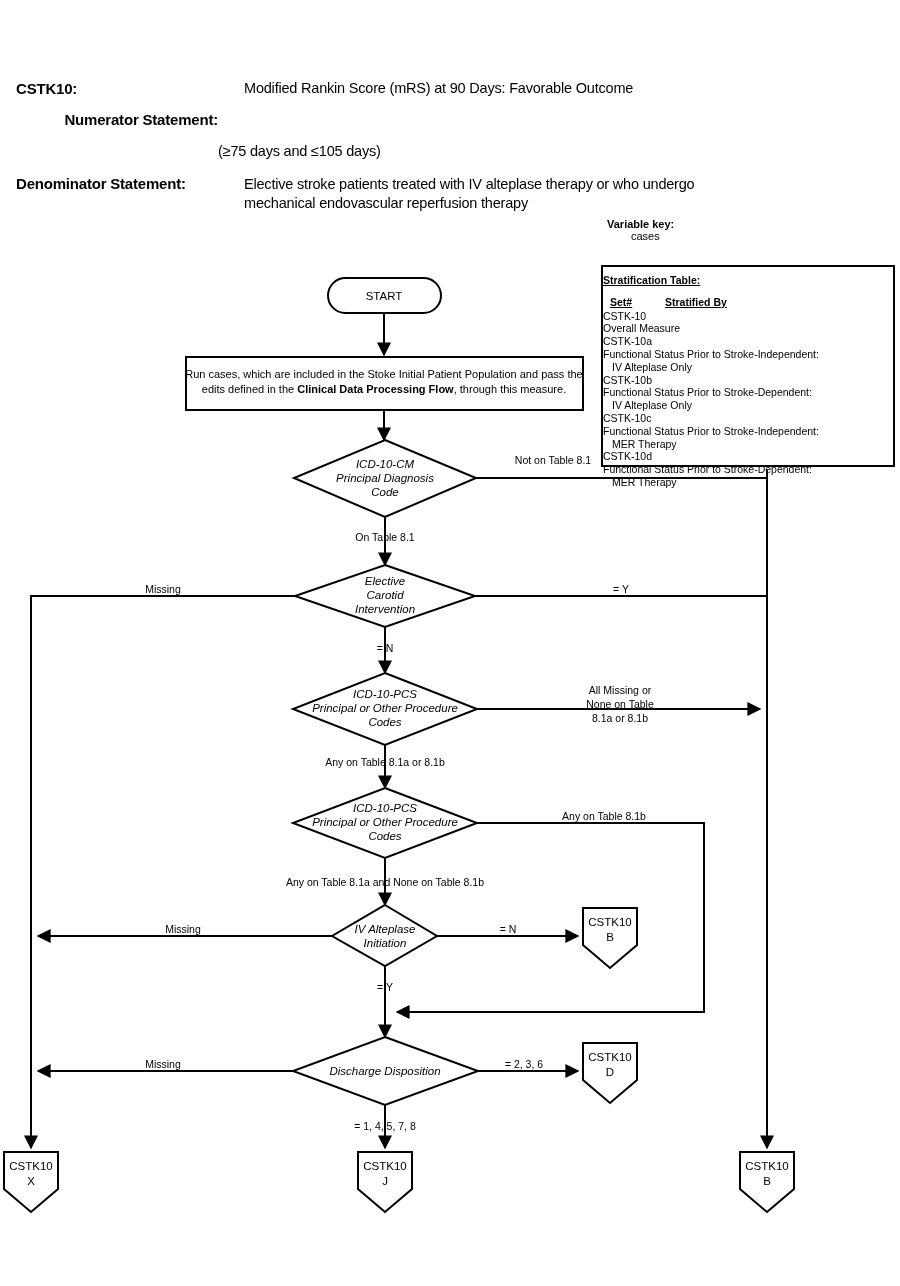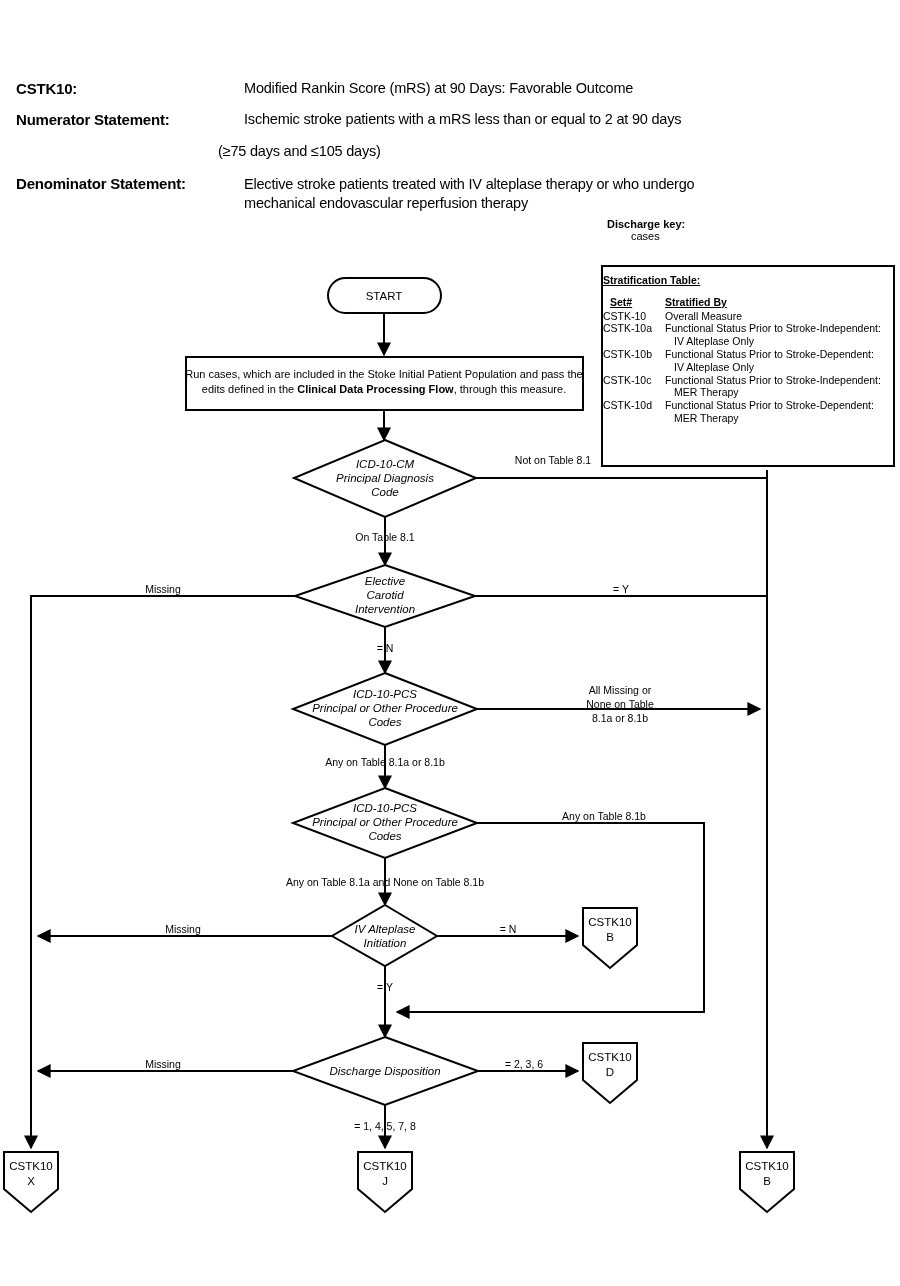--- a/index.html
+++ b/index.html
@@ -47,21 +47,21 @@
     white-space: nowrap;
   }
   .hdr-value.wrap { white-space: normal; width: 470px; line-height: 1.32; }
 
   #row-title    { left: 16px; top: 80px;  }
   #row-num      { left: 16px; top: 111px; }
   #row-num2     { left: 218px; top: 143px; }
   #row-den      { left: 16px; top: 175px; }
 
   #row-title .hdr-label { width: 202px; }
-  #row-num   .hdr-label { width: 202px; }
+  #row-num   .hdr-label { width: 202px; text-align: right; }
   #row-den   .hdr-label { width: 202px; }
 
   
   .varkey {
     position: absolute;
     left: 607px;
     top: 218px;
     font-size: 11px;
   }
   .varkey-title { font-weight: bold; }
@@ -86,21 +86,21 @@
     text-decoration: underline;
     margin-bottom: 9px;
   }
   .strat-head {
     display: flex;
     font-weight: bold;
     text-decoration: underline;
     margin-bottom: 1px;
   }
   .strat-head .c1 { width: 62px; padding-left: 7px; box-sizing: border-box; }
-  .strat-row { display: flex; }
+  .strat-row { display: flex; flex-direction: column; }
   .strat-row .c1 { width: 62px; white-space: nowrap; }
   .strat-row .c2 { flex: 1; }
   .strat-row .c2 .ln2 { display: block; padding-left: 9px; }
 
   
   #flow {
     position: absolute;
     left: 0;
     top: 0;
     width: 900px;
@@ -120,33 +120,32 @@
 
 <div id="page">
 
   <div class="header">
     <div class="hdr-row" id="row-title">
       <span class="hdr-label">CSTK10:</span>
       <span class="hdr-value">Modified Rankin Score (mRS) at 90 Days: Favorable Outcome</span>
     </div>
     <div class="hdr-row" id="row-num">
       <span class="hdr-label">Numerator Statement:</span>
-      <span class="hdr-value">Ischemic stroke patients with a mRS less than or equal to 2 at 90 days</span>
     </div>
     <div class="hdr-row" id="row-num2">
       <span class="hdr-value">(≥75 days and ≤105 days)</span>
     </div>
     <div class="hdr-row" id="row-den">
       <span class="hdr-label">Denominator Statement:</span>
       <span class="hdr-value wrap">Elective stroke patients treated with IV alteplase therapy or who undergo mechanical endovascular reperfusion therapy</span>
     </div>
   </div>
 
   <div class="varkey">
-    <div class="varkey-title">Discharge key:</div>
+    <div class="varkey-title">Variable key:</div>
     <div class="varkey-item">cases</div>
   </div>
 
   <div class="strat-box">
     <div class="strat-title">Stratification Table:</div>
     <div class="strat-head">
       <span class="c1">Set#</span>
       <span class="c2">Stratified By</span>
     </div>
 

